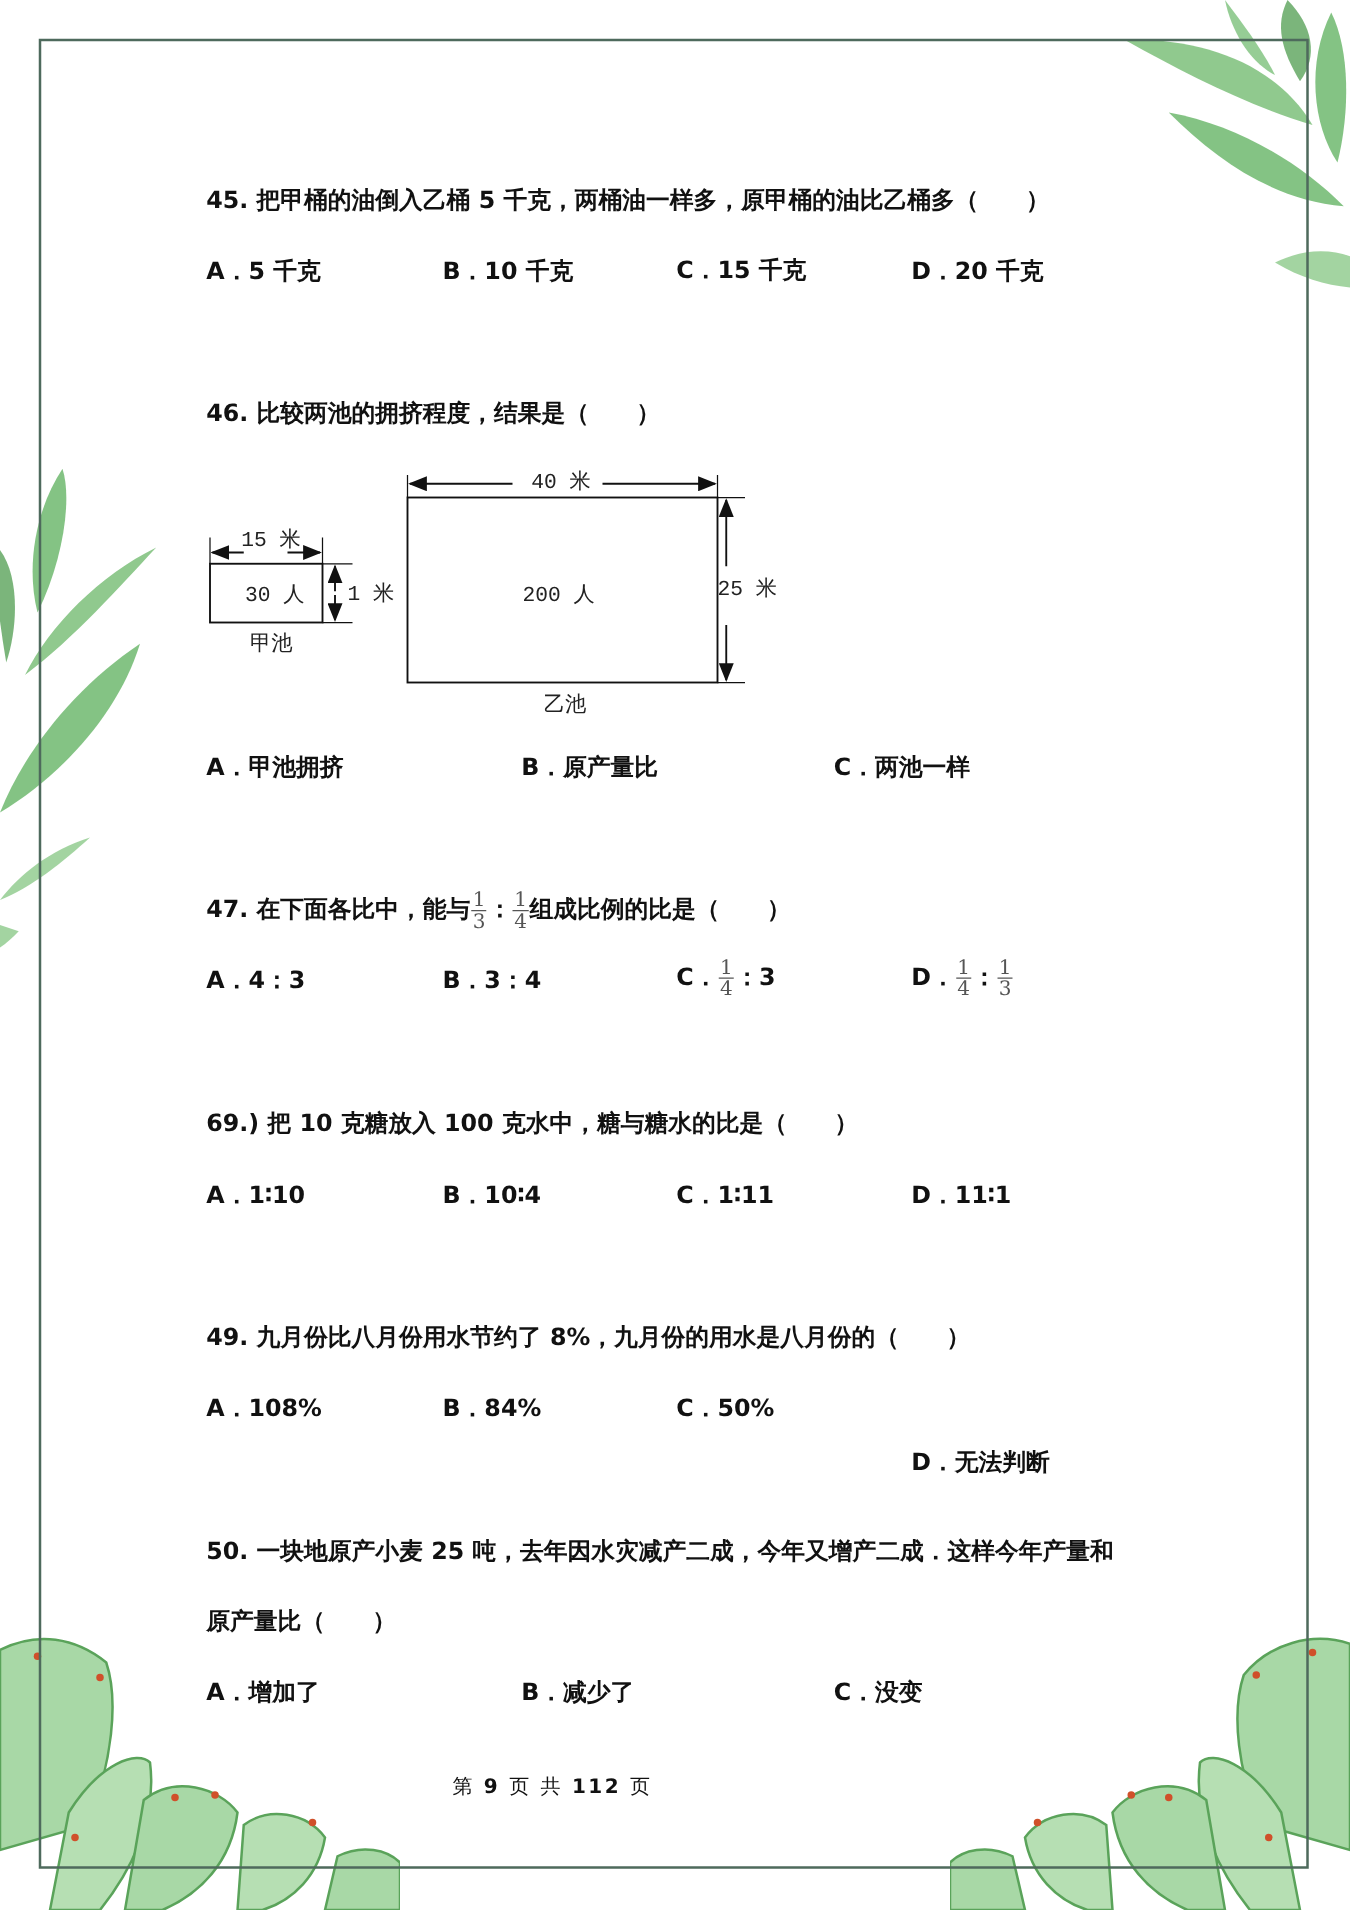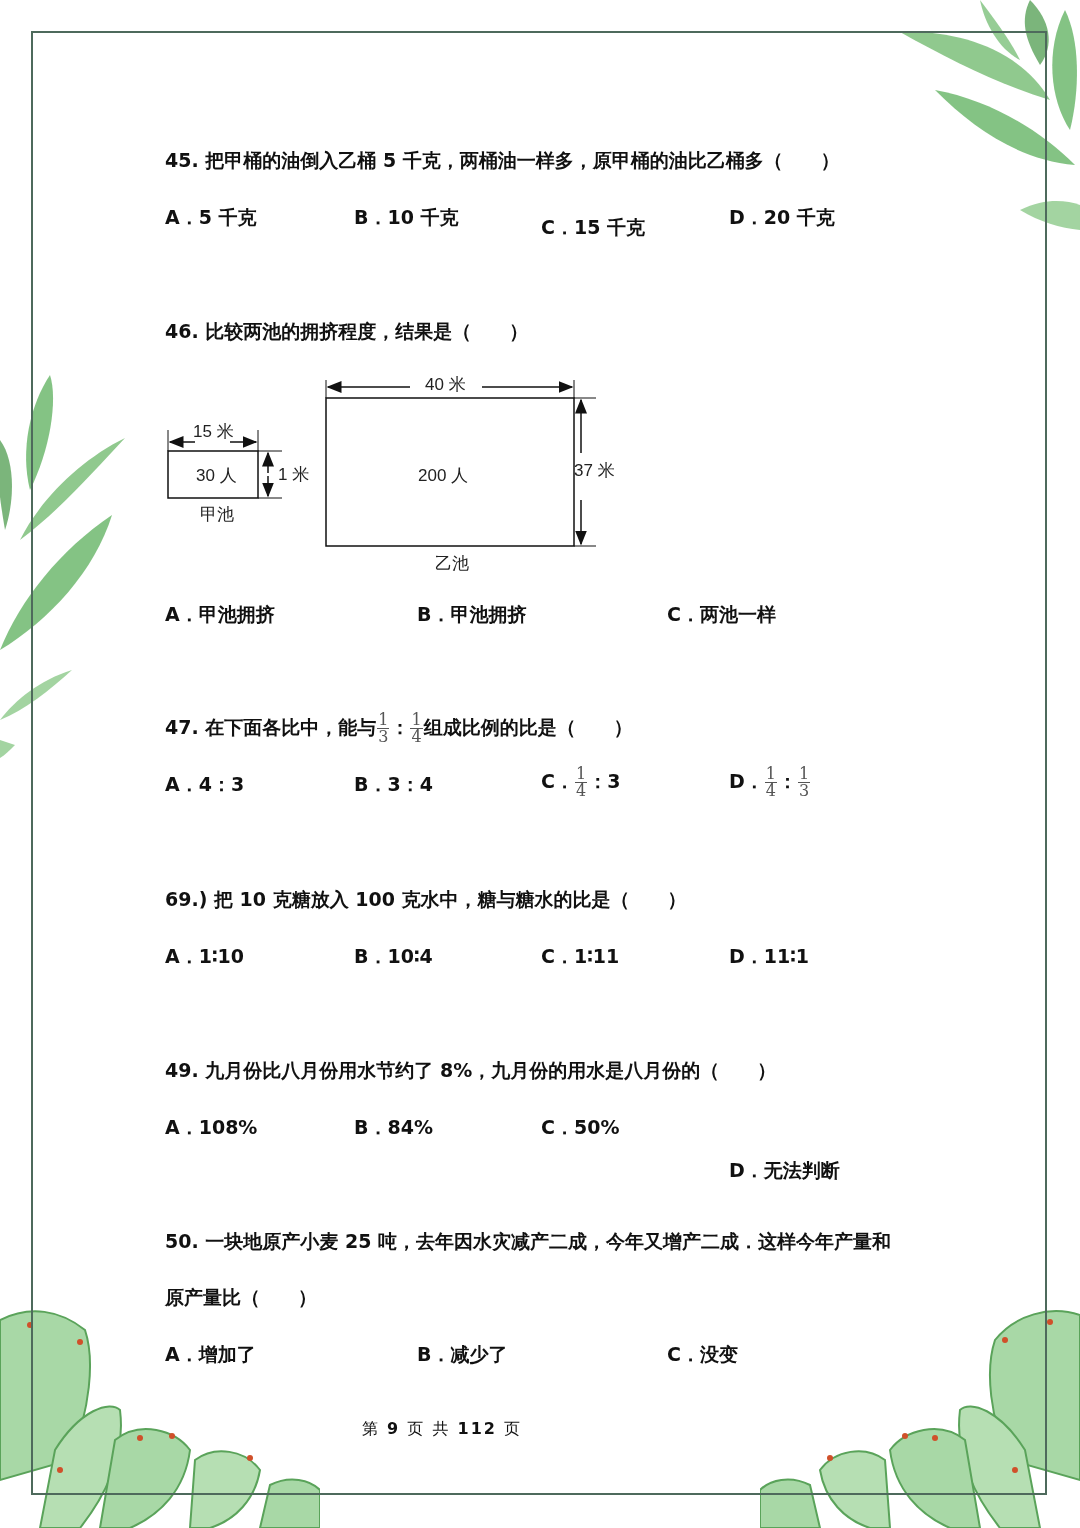--- a/index.html
+++ b/index.html
@@ -11,21 +11,21 @@
   .q { position:absolute; left:165px; font-weight:bold; font-size:19px; line-height:24px; white-space:nowrap; }
   .opt { position:absolute; font-weight:bold; font-size:19px; line-height:24px; white-space:nowrap; }
   .frac { display:inline-block; vertical-align:middle; text-align:center; font-family:"DejaVu Serif", serif;
           font-weight:normal; font-size:16px; line-height:16px; color:#555; margin:0 1px; }
   .frac span { display:block; }
   .frac .num { border-bottom:1px solid #555; padding:0 1px; }
   .footer { position:absolute; left:0; width:884px; top:1419px; text-align:center; font-size:16px;
             font-family:"DejaVu Serif", serif; letter-spacing:2px; }
   .footer b { font-family:"DejaVu Sans", sans-serif; }
   .diagram { position:absolute; left:160px; top:368px; width:480px; height:215px; }
-  .dtext { position:absolute; font-family:Liberation Sans, sans-serif; font-size:17px; color:#222; white-space:nowrap; }
+  .dtext { position:absolute; font-family:Liberation Mono, monospace; font-size:17px; color:#222; white-space:nowrap; }
 </style>
 </head>
 <body>
 
 <svg class="deco" style="left:880px;top:0" width="200" height="260" viewBox="0 0 200 260">
   <path d="M20 32 C80 30 140 50 170 100 C120 85 70 60 20 32Z" fill="#7cc07a" opacity="0.85"></path>
   <path d="M55 90 C110 100 160 130 195 165 C140 160 95 130 55 90Z" fill="#6fb86e" opacity="0.85"></path>
   <path d="M140 210 C165 198 185 200 200 205 L200 230 C180 228 160 222 140 210Z" fill="#8cc98a" opacity="0.8"></path>
   <path d="M150 0 C170 20 175 45 160 65 C145 40 140 20 150 0Z" fill="#5aa35a" opacity="0.8"></path>
   <path d="M185 10 C200 40 200 90 190 130 C170 100 165 50 185 10Z" fill="#6fb86e" opacity="0.85"></path>
@@ -70,21 +70,21 @@
 </svg>
 
 <div class="frame"></div>
 
 <div class="q" style="top:148px">
   <span>45.</span>
   <span>把甲桶的油倒入乙桶 5 千克，两桶油一样多，原甲桶的油比乙桶多（　　）</span>
 </div>
 <div class="opt" style="left:165px;top:205px">A．5 千克</div>
 <div class="opt" style="left:354px;top:205px">B．10 千克</div>
-<div class="opt" style="left:541px;top:215px">C．15 千克</div>
+<div class="opt" style="left:541px;top:204px">C．15 千克</div>
 <div class="opt" style="left:729px;top:205px">D．20 千克</div>
 
 <div class="q" style="top:319px">
   <span>46.</span>
   <span>比较两池的拥挤程度，结果是（　　）</span>
 </div>
 
 <div class="diagram">
   <svg width="480" height="215" viewBox="0 0 480 215">
     <defs>
@@ -112,26 +112,26 @@
     <line x1="414" y1="178" x2="436" y2="178" stroke="#111" stroke-width="1"></line>
     <line x1="421" y1="85" x2="421" y2="32" stroke="#111" stroke-width="1.5" marker-end="url(#ah)"></line>
     <line x1="421" y1="132" x2="421" y2="176" stroke="#111" stroke-width="1.5" marker-end="url(#ah)"></line>
   </svg>
   <div class="dtext" style="left:33px;top:52px">15 米</div>
   <div class="dtext" style="left:36px;top:96px">30 人</div>
   <div class="dtext" style="left:118px;top:95px">1 米</div>
   <div class="dtext" style="left:40px;top:135px">甲池</div>
   <div class="dtext" style="left:265px;top:5px">40 米</div>
   <div class="dtext" style="left:258px;top:96px">200 人</div>
-  <div class="dtext" style="left:414px;top:91px">37 米</div>
+  <div class="dtext" style="left:414px;top:91px">25 米</div>
   <div class="dtext" style="left:275px;top:184px">乙池</div>
 </div>
 
 <div class="opt" style="left:165px;top:602px">A．甲池拥挤</div>
-<div class="opt" style="left:417px;top:602px">B．甲池拥挤</div>
+<div class="opt" style="left:417px;top:602px">B．原产量比</div>
 <div class="opt" style="left:667px;top:602px">C．两池一样</div>
 
 <div class="q" style="top:712px">
   <span>47.</span>
   <span>在下面各比中，能与</span><span class="frac"><span class="num">1</span><span>3</span></span><span>：</span><span class="frac"><span class="num">1</span><span>4</span></span><span>组成比例的比是（　　）</span>
 </div>
 <div class="opt" style="left:165px;top:772px">A．4：3</div>
 <div class="opt" style="left:354px;top:772px">B．3：4</div>
 <div class="opt" style="left:541px;top:766px">
   <span>C．</span><span class="frac"><span class="num">1</span><span>4</span></span><span>：3</span>

